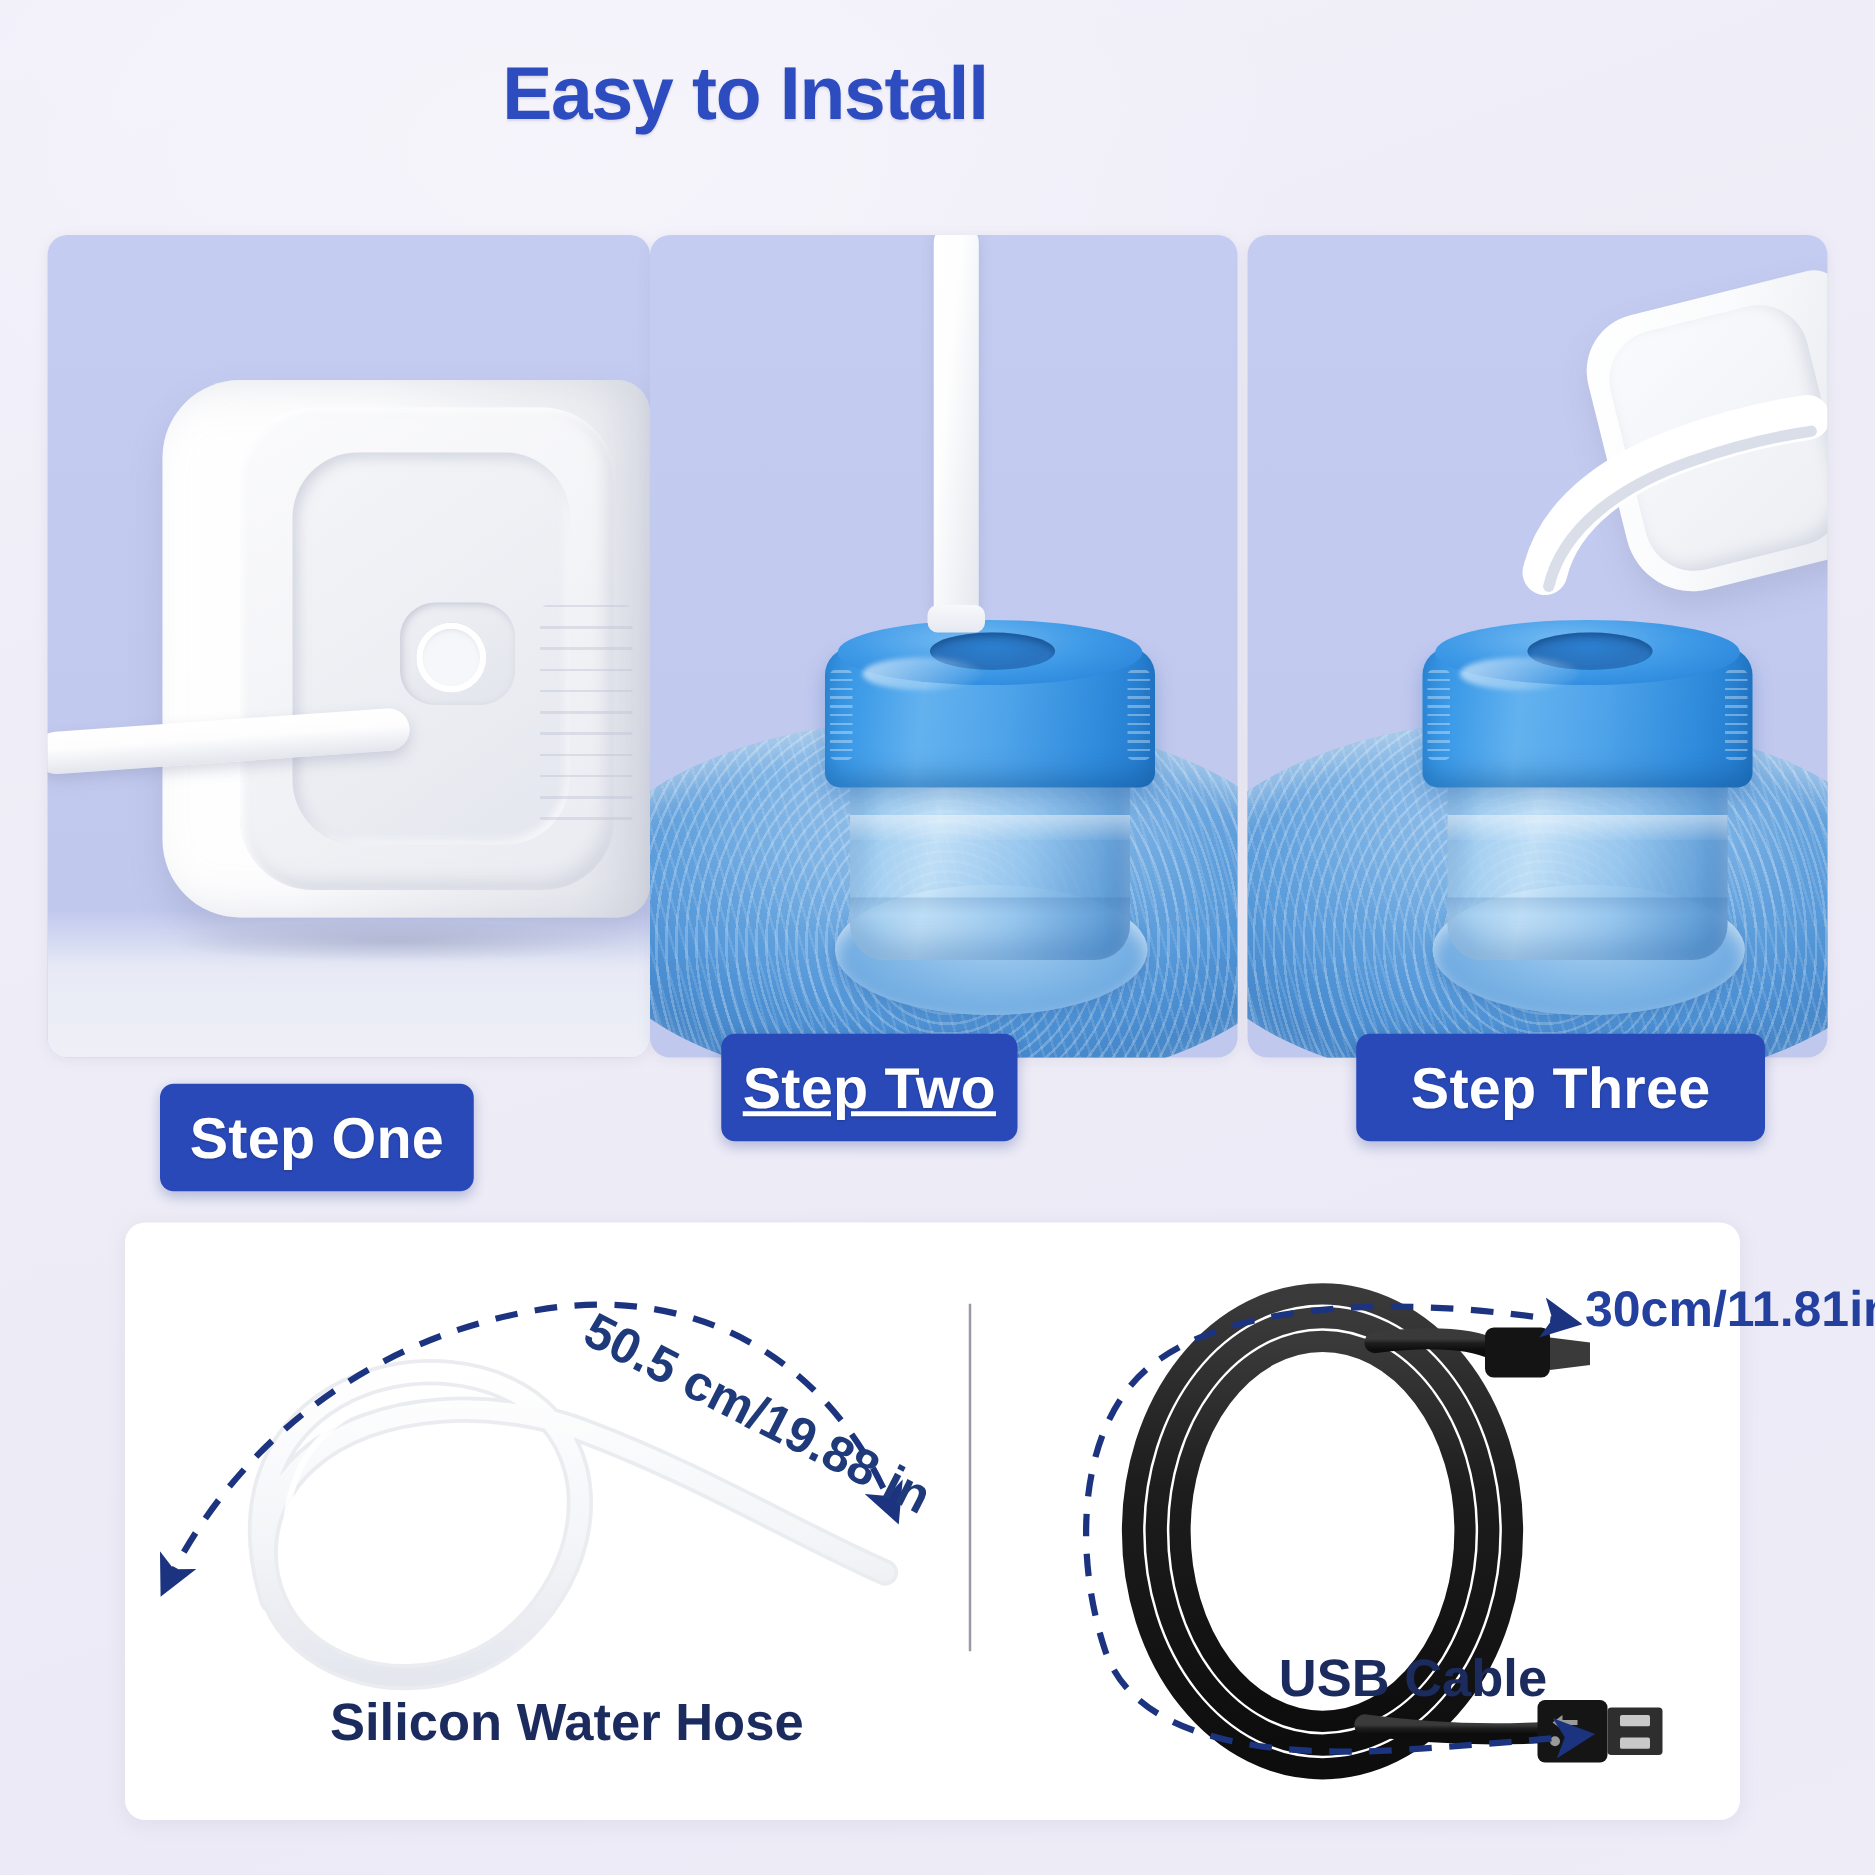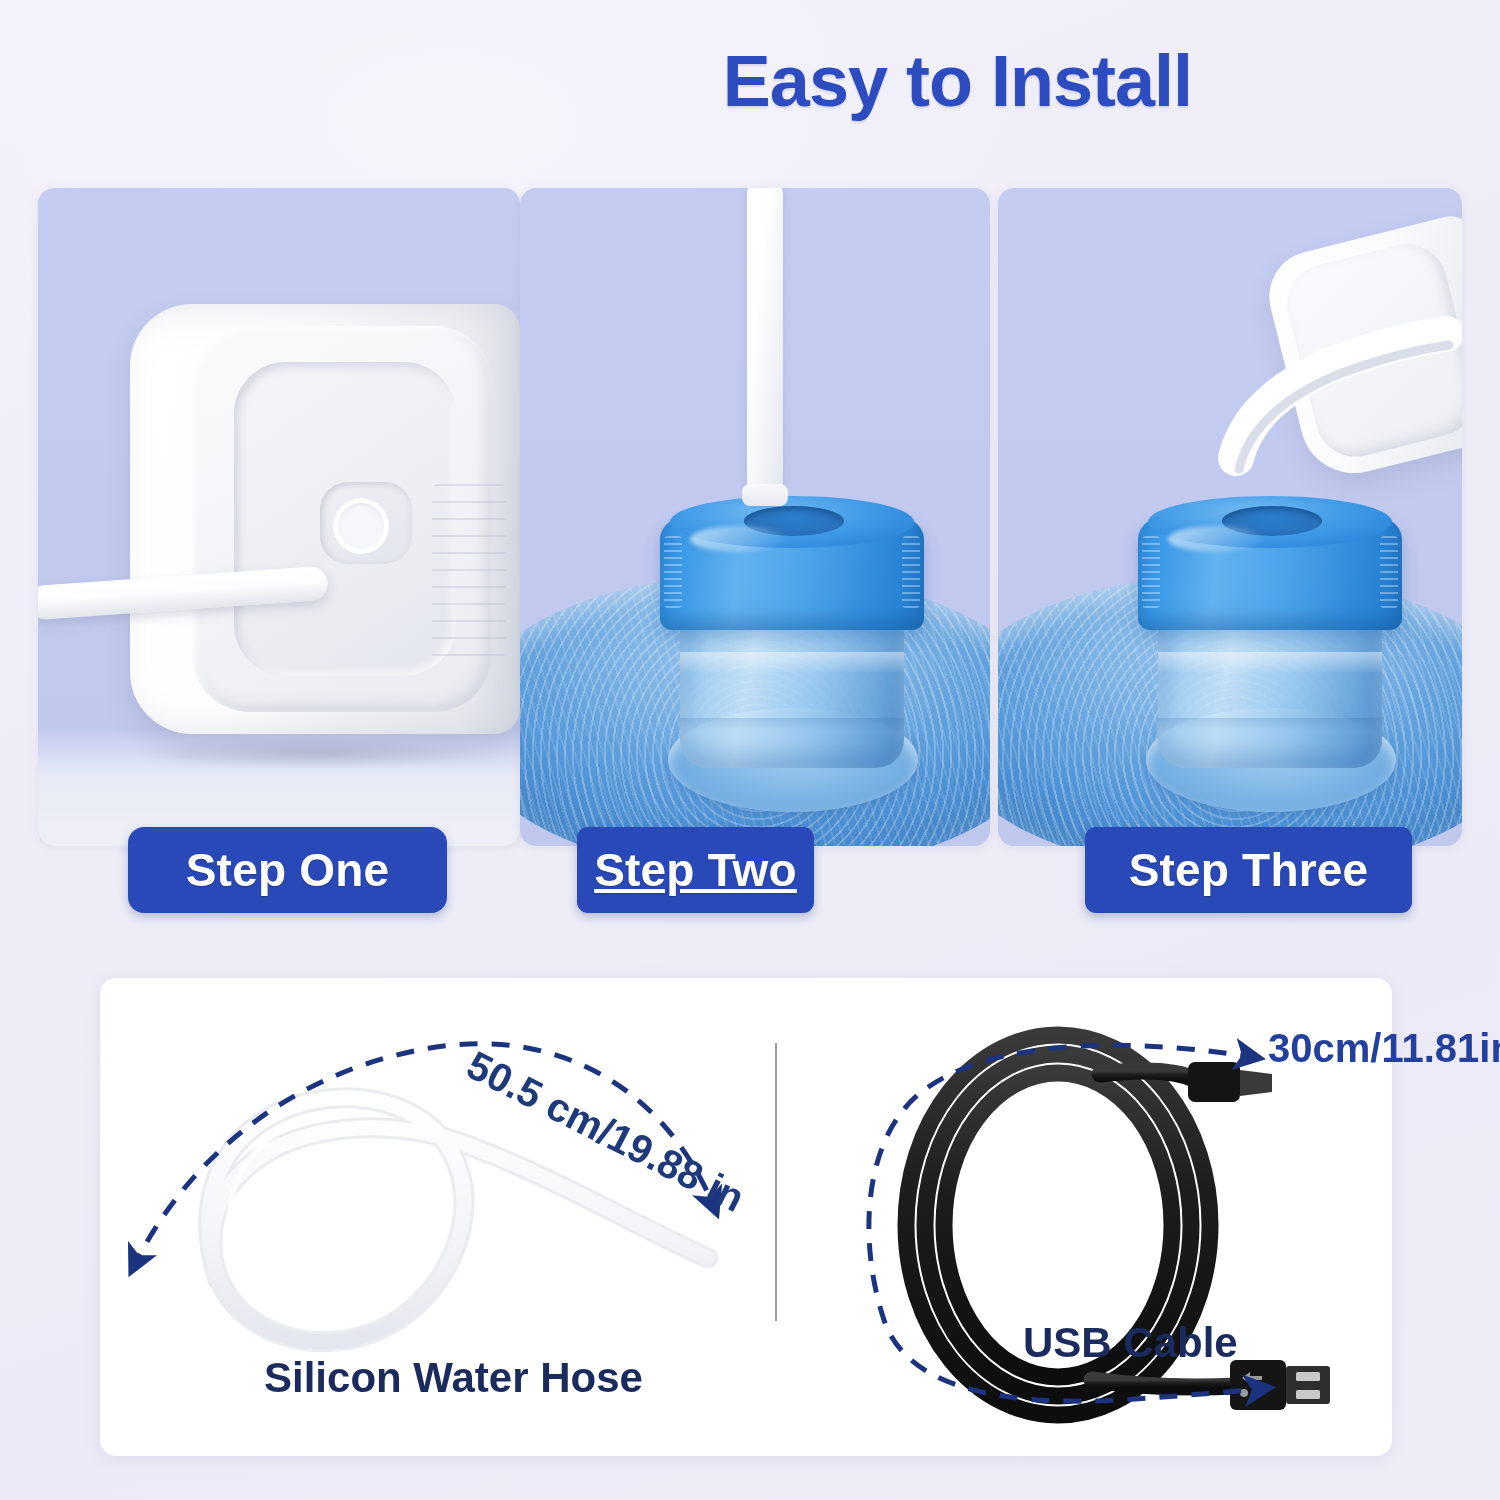--- a/index.html
+++ b/index.html
@@ -7,22 +7,22 @@
     width:1500px;height:1500px;overflow:hidden;
     font-family:"Liberation Sans", sans-serif;
     background:
       radial-gradient(ellipse 900px 500px at 30% 8%, #f6f4fb 0%, rgba(246,244,251,0) 65%),
       linear-gradient(160deg,#f2f1fa 0%,#eeedf7 42%,#eceaf6 70%,#eeecf7 100%);
     position:relative;
   }
 
   
   .heading{
-    position:absolute;left:0;top:40px;width:1192px;text-align:right;
-    font-size:72px;font-weight:bold;letter-spacing:-1px;
+    position:absolute;left:0;top:40px;width:1192px;text-align:center;
+    font-size:60px;font-weight:bold;letter-spacing:-1px;
     color:#2c4cc0;
     text-shadow:0 2px 2px rgba(90,90,140,.18);
   }
 
   
   .steps{position:absolute;left:0;top:188px;width:1500px;height:660px;}
   .panel{
     position:absolute;top:0;height:658px;border-radius:16px;overflow:hidden;
     background:linear-gradient(180deg,#c5ccf1 0%,#c2c9ef 60%,#c0c8ee 100%);
     box-shadow:0 2px 10px rgba(120,120,160,.12);
@@ -173,21 +173,21 @@
   
   .badge{
     position:absolute;height:86px;border-radius:11px;
     background:#2949b8;
     display:flex;align-items:center;justify-content:center;
     color:#ffffff;font-size:46px;font-weight:bold;letter-spacing:.2px;
     box-shadow:0 4px 10px rgba(30,55,140,.28);
     text-shadow:0 1px 2px rgba(0,0,0,.22);
     z-index:5;
   }
-  .b1{left:128px;top:827px;width:319px;border-radius:16px;}
+  .b1{left:128px;top:867px;width:251px;}
   .b2{left:577px;top:827px;width:237px;text-decoration:underline;}
   .b3{left:1085px;top:827px;width:327px;}
 
   
   .card{
     position:absolute;left:100px;top:978px;width:1292px;height:478px;
     background:#ffffff;border-radius:16px;
     box-shadow:0 3px 16px rgba(120,125,165,.13);
   }
   .divider{

